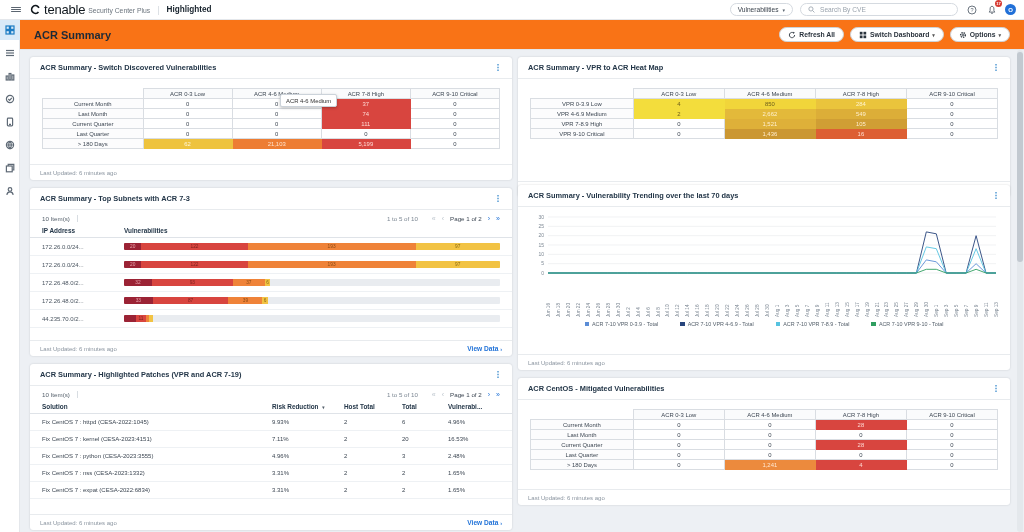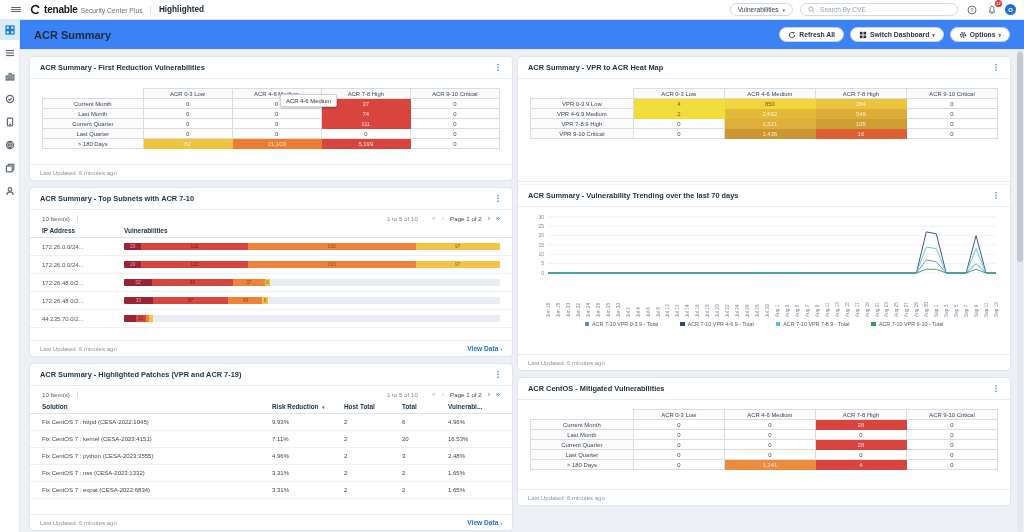--- a/index.html
+++ b/index.html
@@ -6,21 +6,21 @@
   html,body { width:1024px; height:532px; overflow:hidden; background:#fff;
     font-family:"Liberation Sans", sans-serif; -webkit-font-smoothing:antialiased; }
   .app { position:relative; width:1024px; height:532px; }
 
   
   .topbar { position:absolute; top:0; left:0; right:0; height:20px; background:#fff;
     border-bottom:1px solid #e4e7eb; display:flex; align-items:center; z-index:20; padding:0 8px; }
   .ham { width:12px; height:10px; display:flex; flex-direction:column; justify-content:space-between; padding:2px 1px; margin:0 8px 0 2px; cursor:pointer; }
   .ham i { display:block; height:1.4px; background:#5b6570; border-radius:1px; }
   .logo-mark { width:11px; height:11px; margin-right:3px; }
-  .brand { font-size:10px; font-weight:700; color:#10171d; letter-spacing:-0.2px; }
+  .brand { font-size:13px; font-weight:400; color:#10171d; letter-spacing:-0.2px; }
   .brand-suffix { font-size:6.8px; color:#6b747d; margin-left:3px; margin-top:1px; }
   .tb-divider { color:#d3d8dd; margin:0 7px; font-size:9px; }
   .tb-nav { font-size:8.2px; font-weight:700; color:#17222c; }
   .tb-right { margin-left:auto; display:flex; align-items:center; gap:7px; }
   .pill { height:13px; border:1px solid #d5dae0; border-radius:7px; background:#fff;
     display:flex; align-items:center; font-size:6.6px; color:#3a434d; padding:0 7px; gap:4px; }
   .pill .chev { font-size:5px; color:#5b6570; }
   .searchpill { width:158px; color:#9aa3ad; gap:5px; }
   .iconbtn { position:relative; width:13px; height:13px; display:flex; align-items:center; justify-content:center; cursor:pointer; }
   .badge { position:absolute; top:-3px; right:-4px; min-width:7px; height:7px; background:#d63a32; color:#fff;
@@ -30,21 +30,21 @@
 
   
   .sidebar { position:absolute; top:20px; left:0; bottom:0; width:20px; background:#fff;
     border-right:1px solid #e4e7eb; z-index:15; display:flex; flex-direction:column; align-items:center; }
   .side-item { width:20px; height:20px; display:flex; align-items:center; justify-content:center; cursor:pointer; margin-bottom:3px; }
   .side-item svg { stroke:#5f6a76; fill:none; stroke-width:1.2; width:10px; height:10px; }
   .side-item.active { background:#d9eaf8; }
   .side-item.active svg { stroke:#1c7cc4; }
 
   
-  .subheader { position:absolute; top:20px; left:20px; right:0; height:30px; background:#3b82f6;
+  .subheader { position:absolute; top:20px; left:20px; right:0; height:30px; background:#f97316;
     border-bottom:1px solid #e2e6ea; display:flex; align-items:center; padding:0 14px; z-index:10; }
   .page-title { font-size:11px; font-weight:800; color:#1d2a37; }
   .hdr-actions { margin-left:auto; display:flex; gap:6px; }
   .btn { height:15px; border:1px solid #ccd3da; border-radius:8px; background:#fff; display:flex; align-items:center;
     gap:3px; font-size:6.8px; font-weight:700; color:#2a333d; padding:0 8px; cursor:pointer; }
   .btn .chev { font-size:5px; color:#555; }
 
   
   .content { position:absolute; top:50px; left:20px; right:0; bottom:0; background:#edf0f4; overflow:hidden; }
   .scroll-track { position:absolute; right:1px; top:0; bottom:0; width:6px; background:#e4e8ec; border-radius:3px; }
@@ -247,21 +247,21 @@
       </div>
     </div>
   </div>
 
   <div class="content">
     <div class="scroll-track"></div>
     <div class="scroll-thumb"></div>
 
     <div class="panel" id="p-fd">
       <div class="panel-hd">
-        <span class="panel-title">ACR Summary - First Reduction Vulnerabilities</span>
+        <span class="panel-title">ACR Summary - Switch Discovered Vulnerabilities</span>
         <span class="kebab">⋮</span>
       </div>
       <div class="hm-wrap" id="hm-fd">
           <table class="hm">
             <colgroup>
               <col class="c0">
               <col>
               <col>
               <col>
               <col>
@@ -371,21 +371,21 @@
             </tbody>
           </table>
         </div>
       <div class="panel-ft">
         <span class="updated">Last Updated: 6 minutes ago</span>
       </div>
     </div>
 
     <div class="panel" id="p-sub">
       <div class="panel-hd">
-        <span class="panel-title">ACR Summary - Top Subnets with ACR 7-10</span>
+        <span class="panel-title">ACR Summary - Top Subnets with ACR 7-3</span>
         <span class="kebab">⋮</span>
       </div>
       <div class="list-toolbar">
         <span class="items-label">10 Item(s)</span>
         <div class="pg">
           <span class="range">1 to 5 of 10</span>
           <span class="nav dis">«</span>
           <span class="nav dis">‹</span>
           <span class="pgl">Page 1 of 2</span>
           <span class="nav en">›</span>

